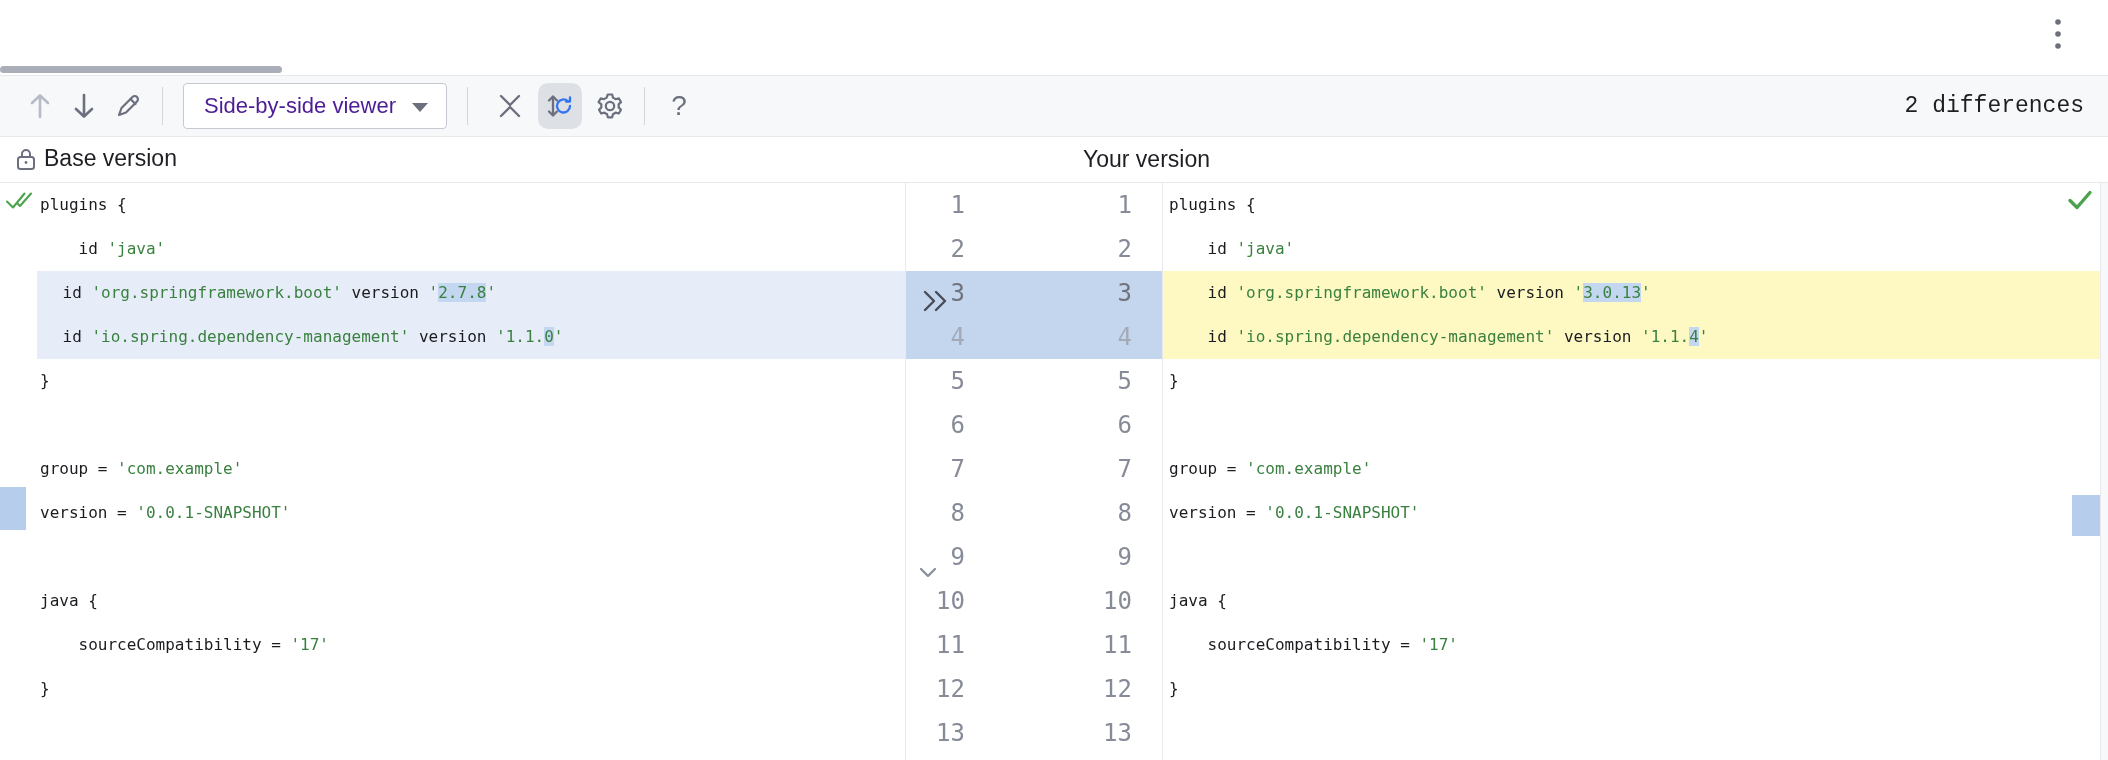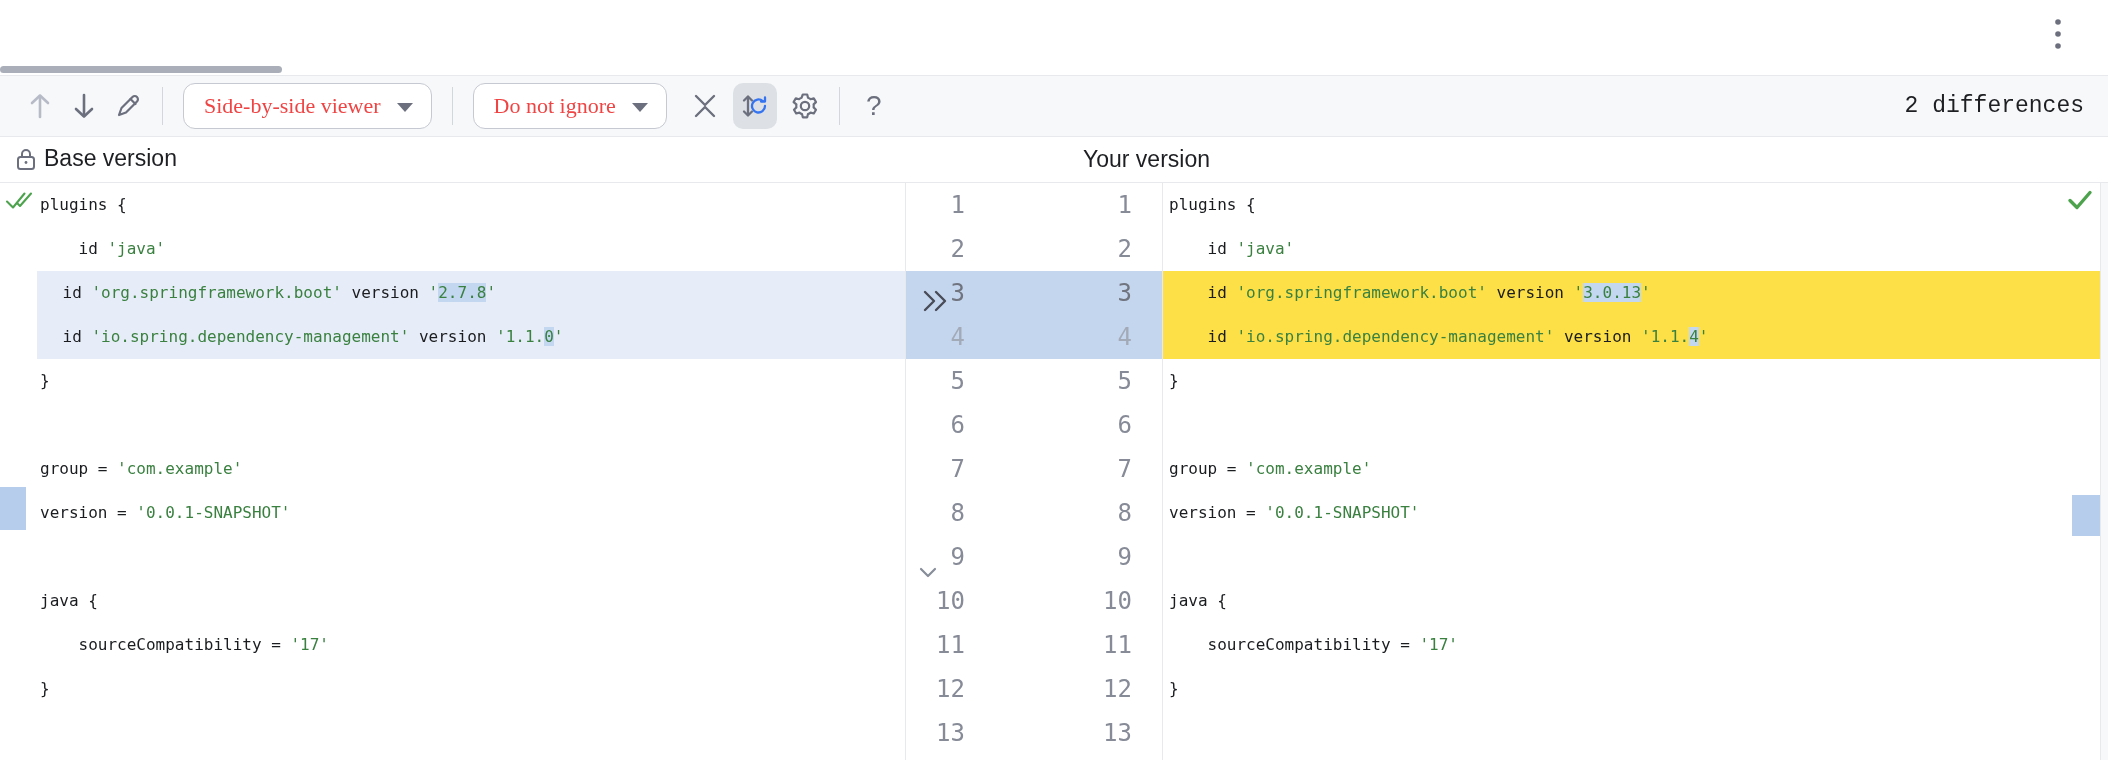--- a/index.html
+++ b/index.html
@@ -11,21 +11,21 @@
   .tab-label { font-size:25px; color:#1E1F22; margin:0 26px 0 14px; }
   .tab-close { font-size:24px; color:#9DA2AE; line-height:1; cursor:default; }
   .tab-underline { position:absolute; left:0; top:66px; width:282px; height:7px; background:#A9AEB9; border-radius:4px; }
   .kebab { position:absolute; right:30px; top:14px; width:40px; height:40px; display:flex; align-items:center; justify-content:center; }
 
   
   .toolbar { height:61px; background:#F7F8FA; border-bottom:1px solid #E7E9ED; display:flex; align-items:center; padding:0 20px 0 18px; }
   .icon-btn { width:44px; height:46px; display:flex; align-items:center; justify-content:center; border-radius:10px; flex:0 0 auto; }
   .icon-btn.active { background:#DDE0E5; }
   .tb-sep { width:1px; height:38px; background:#D3D6DC; margin:0 12px; flex:0 0 auto; }
-  .combo { height:46px; background:#fff; border:1px solid #C6C9D1; border-radius:12px; display:flex; align-items:center; padding:0 18px 0 20px; margin:0 8px; font-size:22px; color:#ef4444; flex:0 0 auto;font-family:Liberation Serif, serif; }
+  .combo { height:46px; background:#fff; border:1px solid #C6C9D1; border-radius:4px; display:flex; align-items:center; padding:0 18px 0 20px; margin:0 8px; font-size:22px; color:#4c1d95; flex:0 0 auto; }
   .caret { width:0; height:0; border-left:8px solid transparent; border-right:8px solid transparent; border-top:9px solid #6C707E; margin-left:16px; margin-top:3px; }
   .help { font-size:28px; color:#6C707E; }
   .diff-count { margin-left:auto; font-size:23px; color:#1E1F22; padding-right:4px;font-family:Liberation Mono, monospace; }
 
   
   .titles { position:relative; height:46px; background:#fff; border-bottom:1px solid #E7E9ED; }
   .title-left { position:absolute; left:14px; top:8px; height:45px; display:flex; align-items:flex-start; }
   .title-left .lbl { font-size:23px; font-weight:500; margin-left:6px; }
   .title-right { position:absolute; left:1083px; top:0; height:45px; display:flex; align-items:center; font-size:23px; font-weight:500; }
 
@@ -34,21 +34,21 @@
   .panel { position:relative; overflow:hidden; background:#fff; }
   .panel.left  { width:905px; }
   .panel.right { width:937px; }
   .gutter { position:relative; width:258px; background:#fff; border-left:1px solid #E7E9ED; border-right:1px solid #E7E9ED; flex:0 0 auto; }
   .right-strip { width:8px; background:#F7F8FA; border-left:1px solid #E7E9ED; flex:0 0 auto; }
 
   .code-line { height:44px; line-height:44px; white-space:pre; font-family:"DejaVu Sans Mono", monospace; font-size:16px; color:#1A1C1F; }
   .panel.left  .code-line { padding-left:40px; }
   .panel.right .code-line { padding-left:6px; }
   .panel.left  .code-line.hl { background:linear-gradient(to right, transparent 37px, #E7EDF8 37px);padding-left:24px; }
-  .panel.right .code-line.hl { background:#fde047; }
+  .panel.right .code-line.hl { background:#fef9c3; }
   .tok-s { color:#3A8140; }
   .tok-c { color:#1A1C1F; }
   .word { background:#C3D7F1; }
 
   .g-row { position:relative; height:44px; font-family:"DejaVu Sans Mono", monospace; font-size:24px; line-height:44px; color:#868B97; }
   .g-row.changed { background:#C4D6EE; }
   .g-row.dim .num { color:#A3AAB7; }
   .g-row.cur .num { color:#70747F; }
   .num { position:absolute; top:0; }
   .num.l { right:197px; }
@@ -93,24 +93,20 @@
       <path d="M16.5 7 L21.5 12"></path>
     </svg>
   </div>
   <div class="tb-sep"></div>
 
   <div class="combo">
     <span>Side-by-side viewer</span>
     <span class="caret"></span>
   </div>
   <div class="tb-sep"></div>
-  <div class="combo">
-    <span>Do not ignore</span>
-    <span class="caret"></span>
-  </div>
 
   <div class="icon-btn" style="margin-left:8px;">
     <svg width="28" height="28" viewBox="0 0 28 28" fill="none" stroke="#6C707E" stroke-width="2.4" stroke-linecap="round" stroke-linejoin="round">
       <path d="M5 4 L14 13 L23 4"></path>
         <path d="M5 24 L14 15 L23 24"></path>
     </svg>
   </div>
   <div class="icon-btn active" style="margin-left:6px;">
     <svg width="30" height="30" viewBox="0 0 30 30" fill="none">
       <g stroke="#6C707E" stroke-width="2.3" stroke-linecap="round" stroke-linejoin="round">

